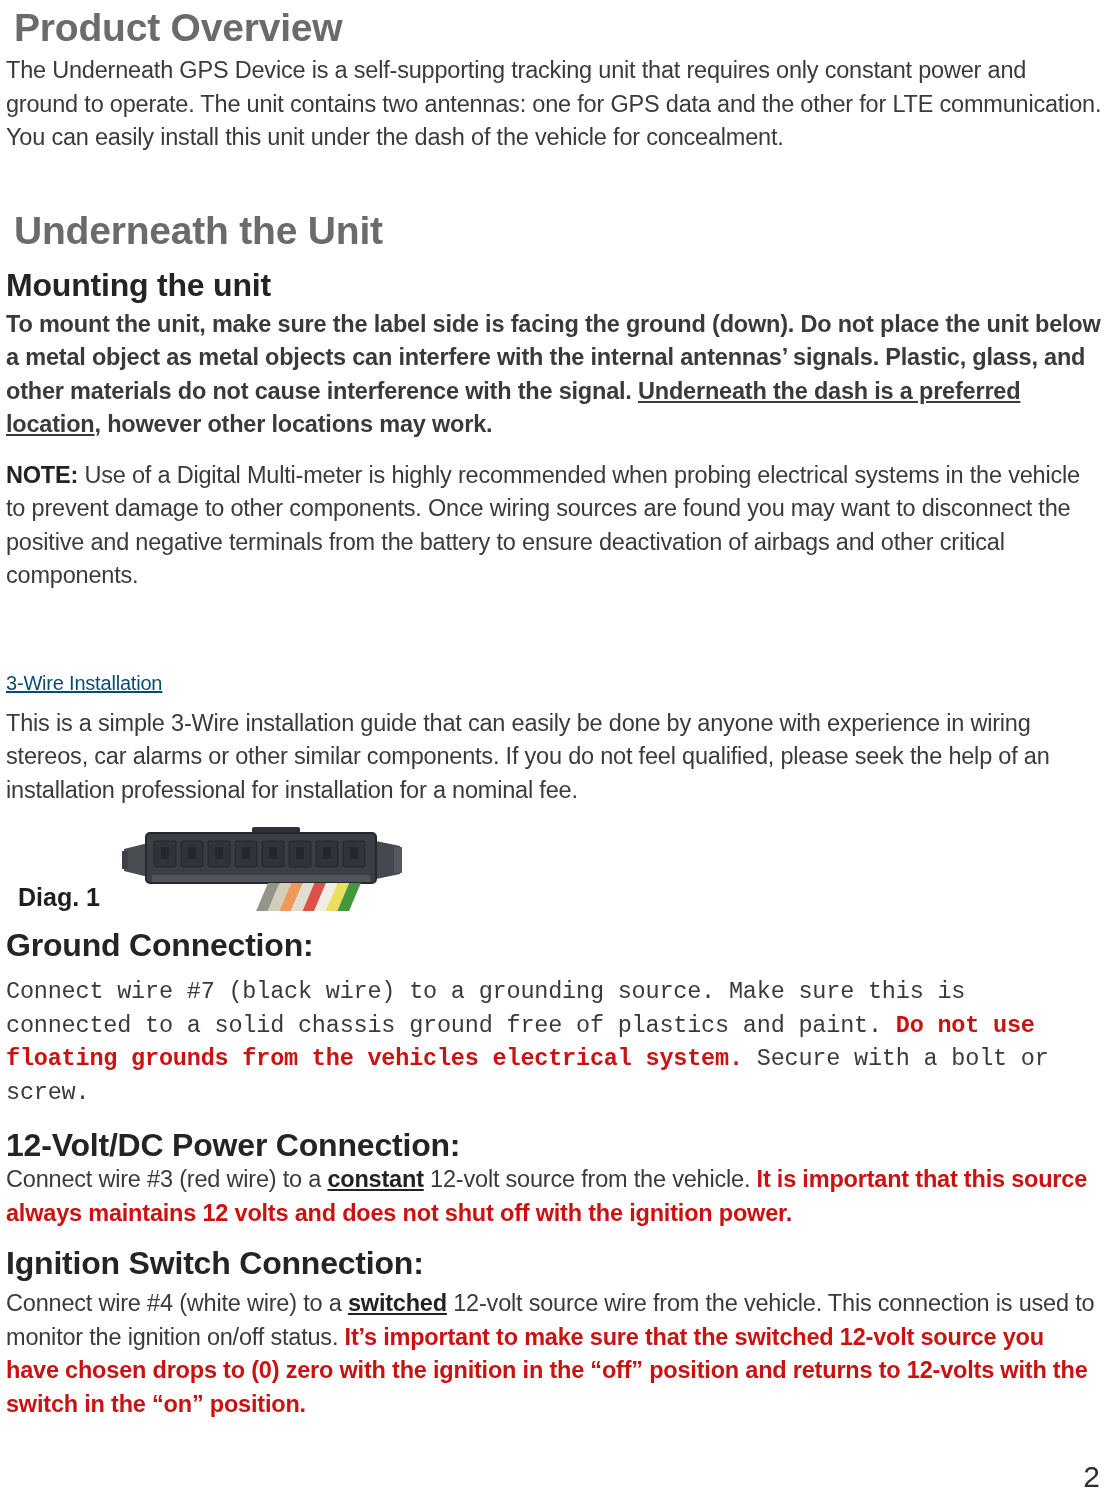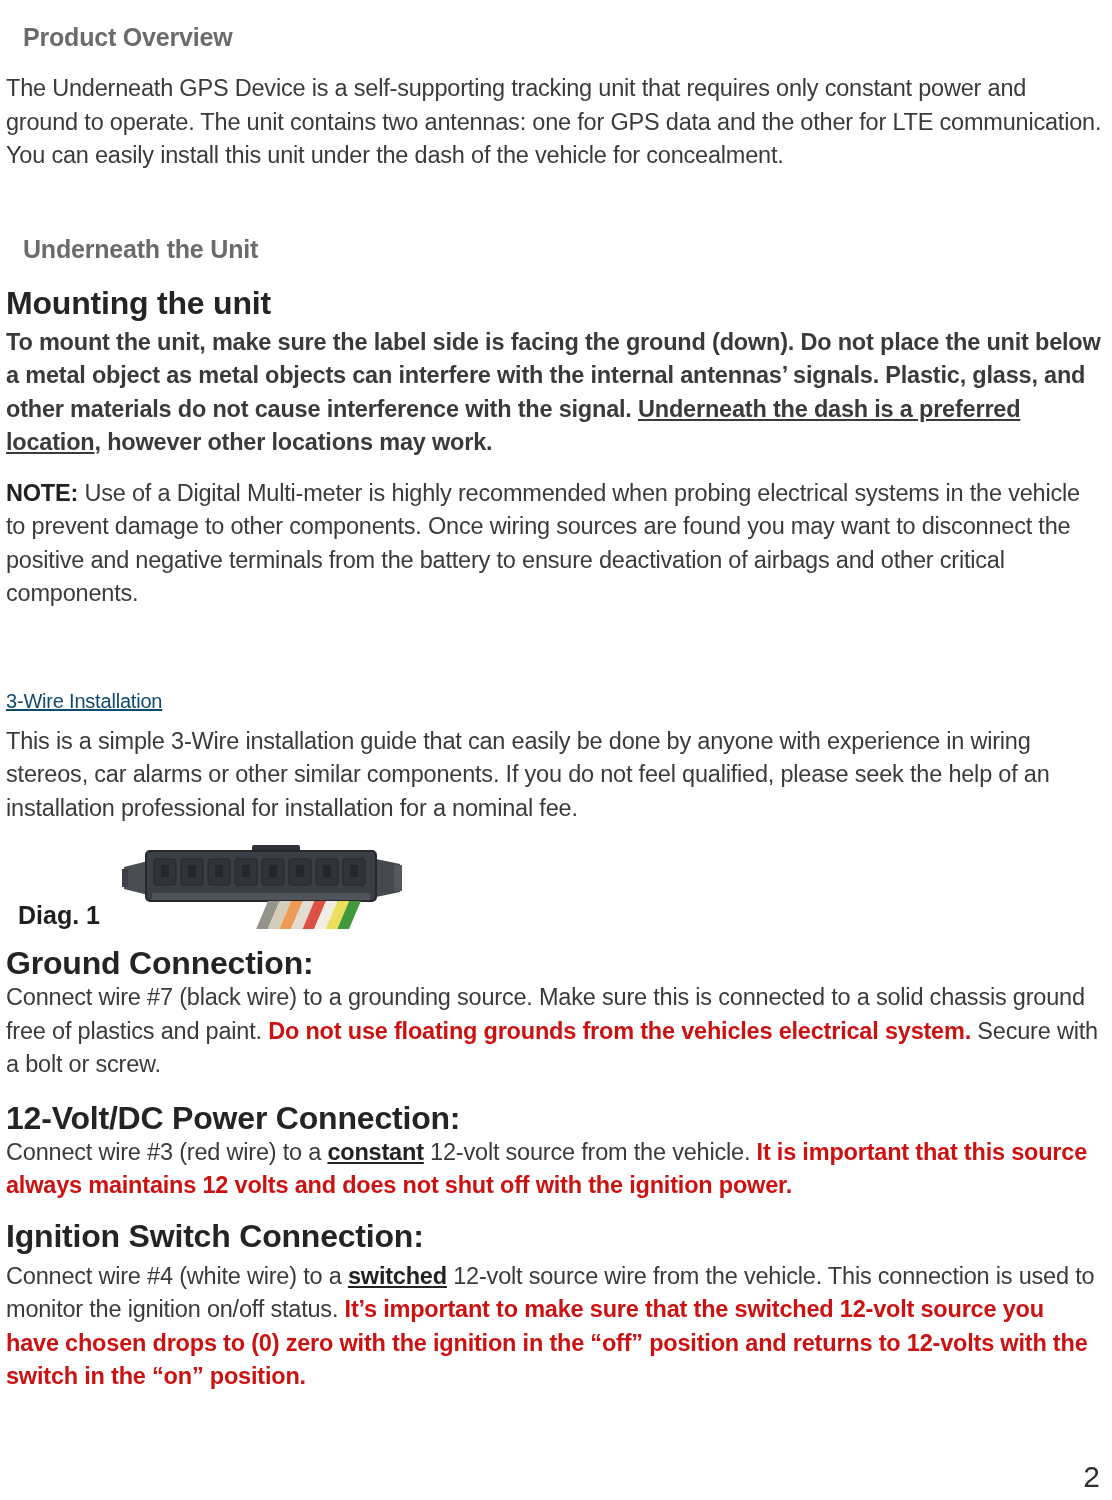--- a/index.html
+++ b/index.html
@@ -6,35 +6,35 @@
   .page{
     position:relative;
     width:1112px;height:1500px;
     box-sizing:border-box;
     padding:2px 10px 0 6px;
     background:#ffffff;
     font-family:"Liberation Sans", sans-serif;
     color:#3a3a3a;
     overflow:hidden;
   }
-  h1{font-size:25px;line-height:36px;font-weight:700;color:var(--heading_gray,#6b6b6b);margin:17px;letter-spacing:-0.2px;}
+  h1{font-size:39px;line-height:36px;font-weight:700;color:var(--heading_gray,#6b6b6b);margin:8px;letter-spacing:-0.2px;}
   h2{font-size:20px;line-height:33px;font-weight:400;color:#0c4a6e;text-decoration:underline;margin:74px 0 0 0;letter-spacing:-0.2px;}
   h3{font-size:32px;line-height:28px;font-weight:700;color:#242424;margin:0;letter-spacing:-0.2px;}
   p{margin:0;font-size:23.5px;line-height:33.5px;color:#3a3a3a;letter-spacing:-0.2px;}
   .h-installing{margin-top:58px;}
   .h-mounting{margin-top:22px;}
   .p-overview{margin-top:8px;}
   .p-mounting{margin-top:9px;font-weight:bold;}
   .p-note{margin-top:17px;}
   .p-threewire{margin-top:7px;}
   .diagram{position:relative;margin-top:20px;height:92px;}
   .diagram svg{position:absolute;left:116px;top:0;}
   .diag-label{position:absolute;left:12px;top:56px;font-size:25px;font-weight:700;color:#1e1e1e;}
   .h-ground{margin-top:12px;}
-  .p-ground{margin-top:4px;}
+  .p-ground{margin-top:16px;font-family:Liberation Mono, monospace;}
   .h-power{margin-top:22px;}
   .p-power{margin-top:4px;}
   .h-ignition{margin-top:19px;}
   .p-ignition{margin-top:10px;}
   .pagenum{position:absolute;right:12px;bottom:6px;font-size:30px;color:#2e2e2e;}
   .run-bold{font-weight:700;color:#222222;}
   .run-underline{text-decoration:underline;}
   .run-bold-underline{font-weight:700;color:#222222;text-decoration:underline;}
   .run-red-bold{font-weight:700;color:var(--accent_red,#cc1111);}
 </style>

